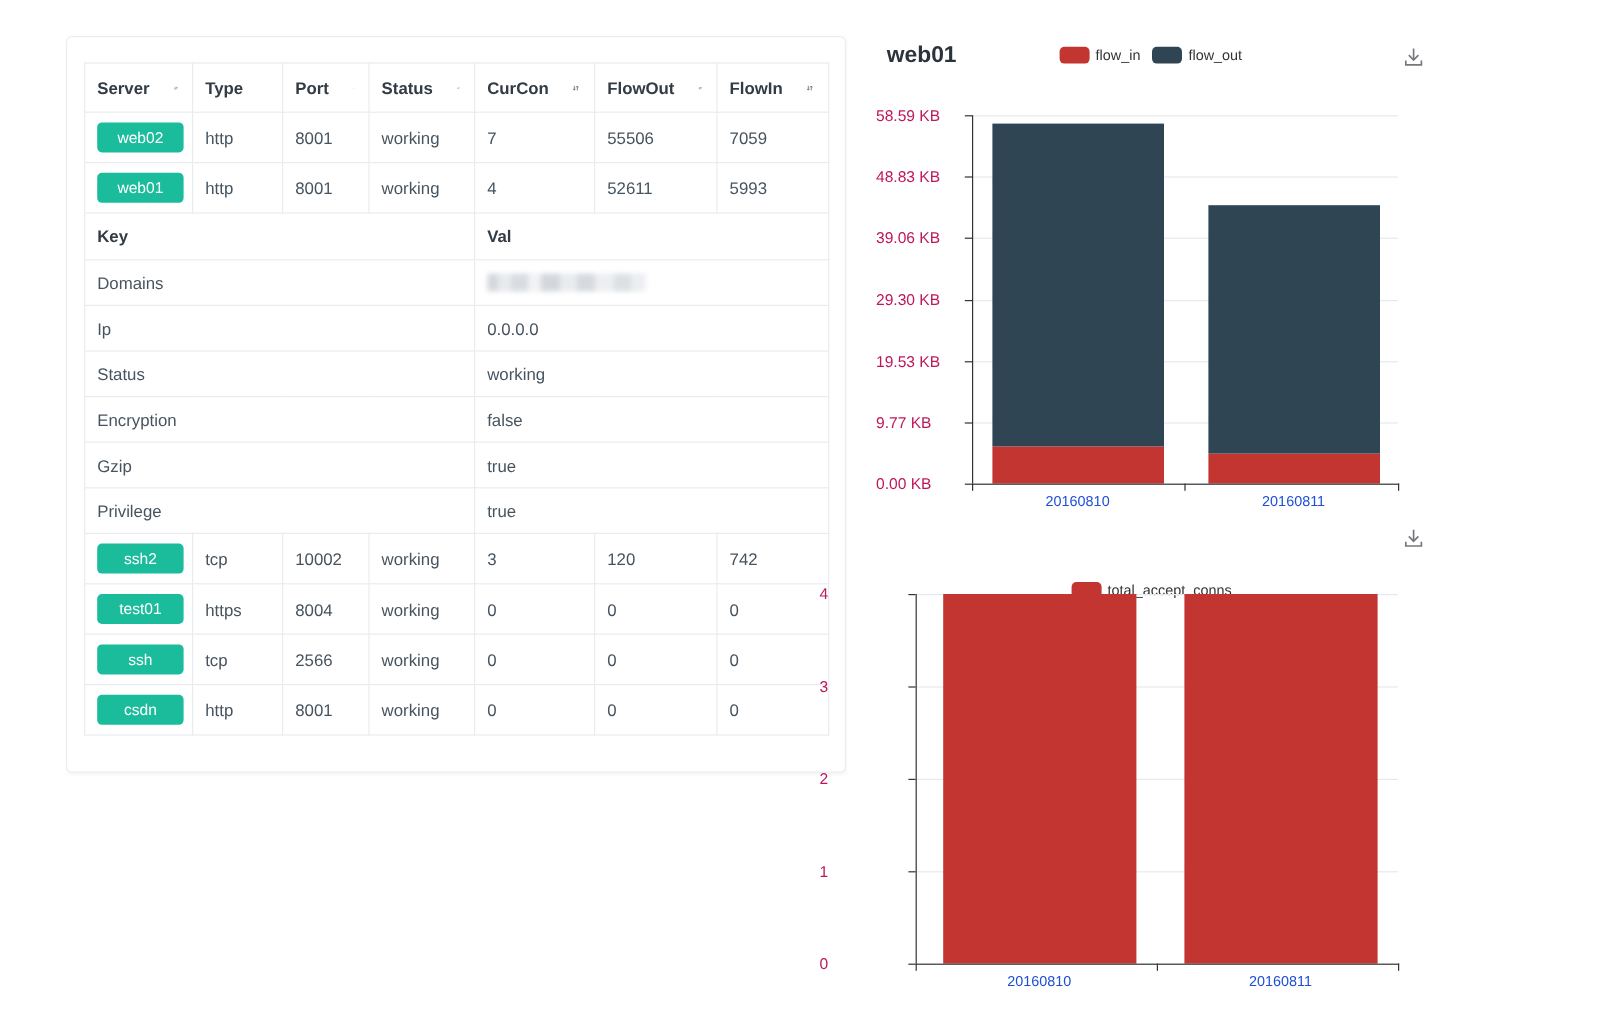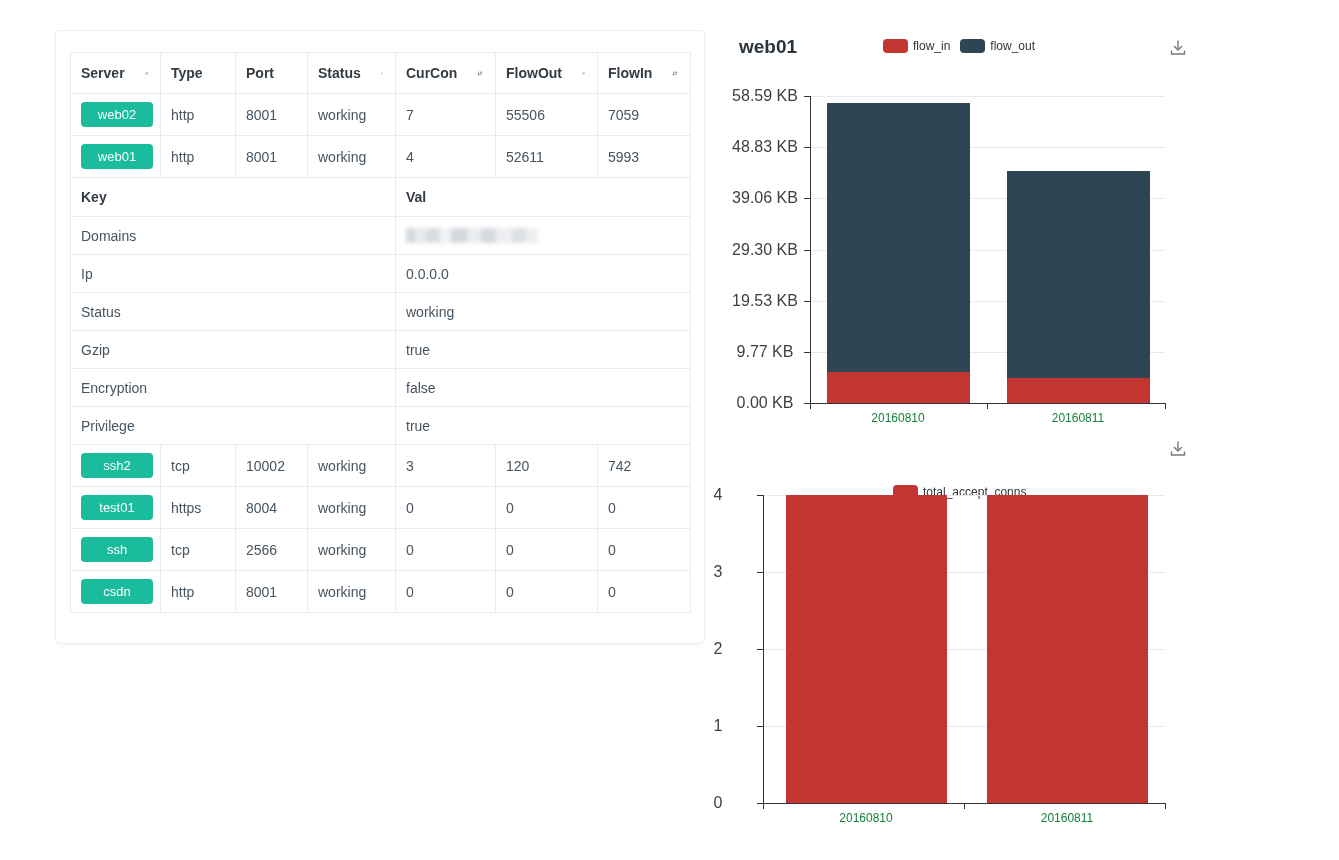--- a/index.html
+++ b/index.html
@@ -26,23 +26,23 @@
         #d6dbe0 80% 91%,#e9ebee 91% 100%);}
   
   .c-title{position:absolute;left:739px;top:36px;font-size:19px;font-weight:bold;color:#2b333b;}
   .legend{position:absolute;display:flex;gap:10px;align-items:center;font-size:12px;color:#333;}
   .legend-item{display:flex;gap:5px;align-items:center;cursor:pointer;}
   .legend-sw{width:25px;height:14px;border-radius:4px;}
   .dl-btn{position:absolute;width:22px;height:22px;cursor:pointer;}
   .gridline{position:absolute;height:1px;background:#e6e9ee;}
   .axis{position:absolute;background:#333;}
   .tickmark{position:absolute;background:#333;}
-  .ylabel{position:absolute;width:70px;text-align:center;font-size:16px;color:#404040;
+  .ylabel{position:absolute;width:70px;text-align:left;font-size:13px;color:#be185d;
         transform:translateY(-50%);}
-  .xlabel{position:absolute;font-size:12px;color:#15803d;transform:translateX(-50%);}
+  .xlabel{position:absolute;font-size:12px;color:#1d4ed8;transform:translateX(-50%);}
   .bar-seg{position:absolute;}
 </style>
 </head>
 <body>
 
 <div class="page">
 
   <div class="card">
     <table class="srv">
       <colgroup>
@@ -180,26 +180,26 @@
           </tr>
           <tr class="kv-row">
             <td colspan="4">Ip</td>
             <td colspan="3">0.0.0.0</td>
           </tr>
           <tr class="kv-row">
             <td colspan="4">Status</td>
             <td colspan="3">working</td>
           </tr>
           <tr class="kv-row">
+            <td colspan="4">Encryption</td>
+            <td colspan="3">false</td>
+          </tr>
+          <tr class="kv-row">
             <td colspan="4">Gzip</td>
             <td colspan="3">true</td>
-          </tr>
-          <tr class="kv-row">
-            <td colspan="4">Encryption</td>
-            <td colspan="3">false</td>
           </tr>
           <tr class="kv-row">
             <td colspan="4">Privilege</td>
             <td colspan="3">true</td>
           </tr>
           <tr class="srv-row">
             <td><span class="btn-server">ssh2</span></td>
             <td>tcp</td>
             <td>10002</td>
             <td>working</td>

